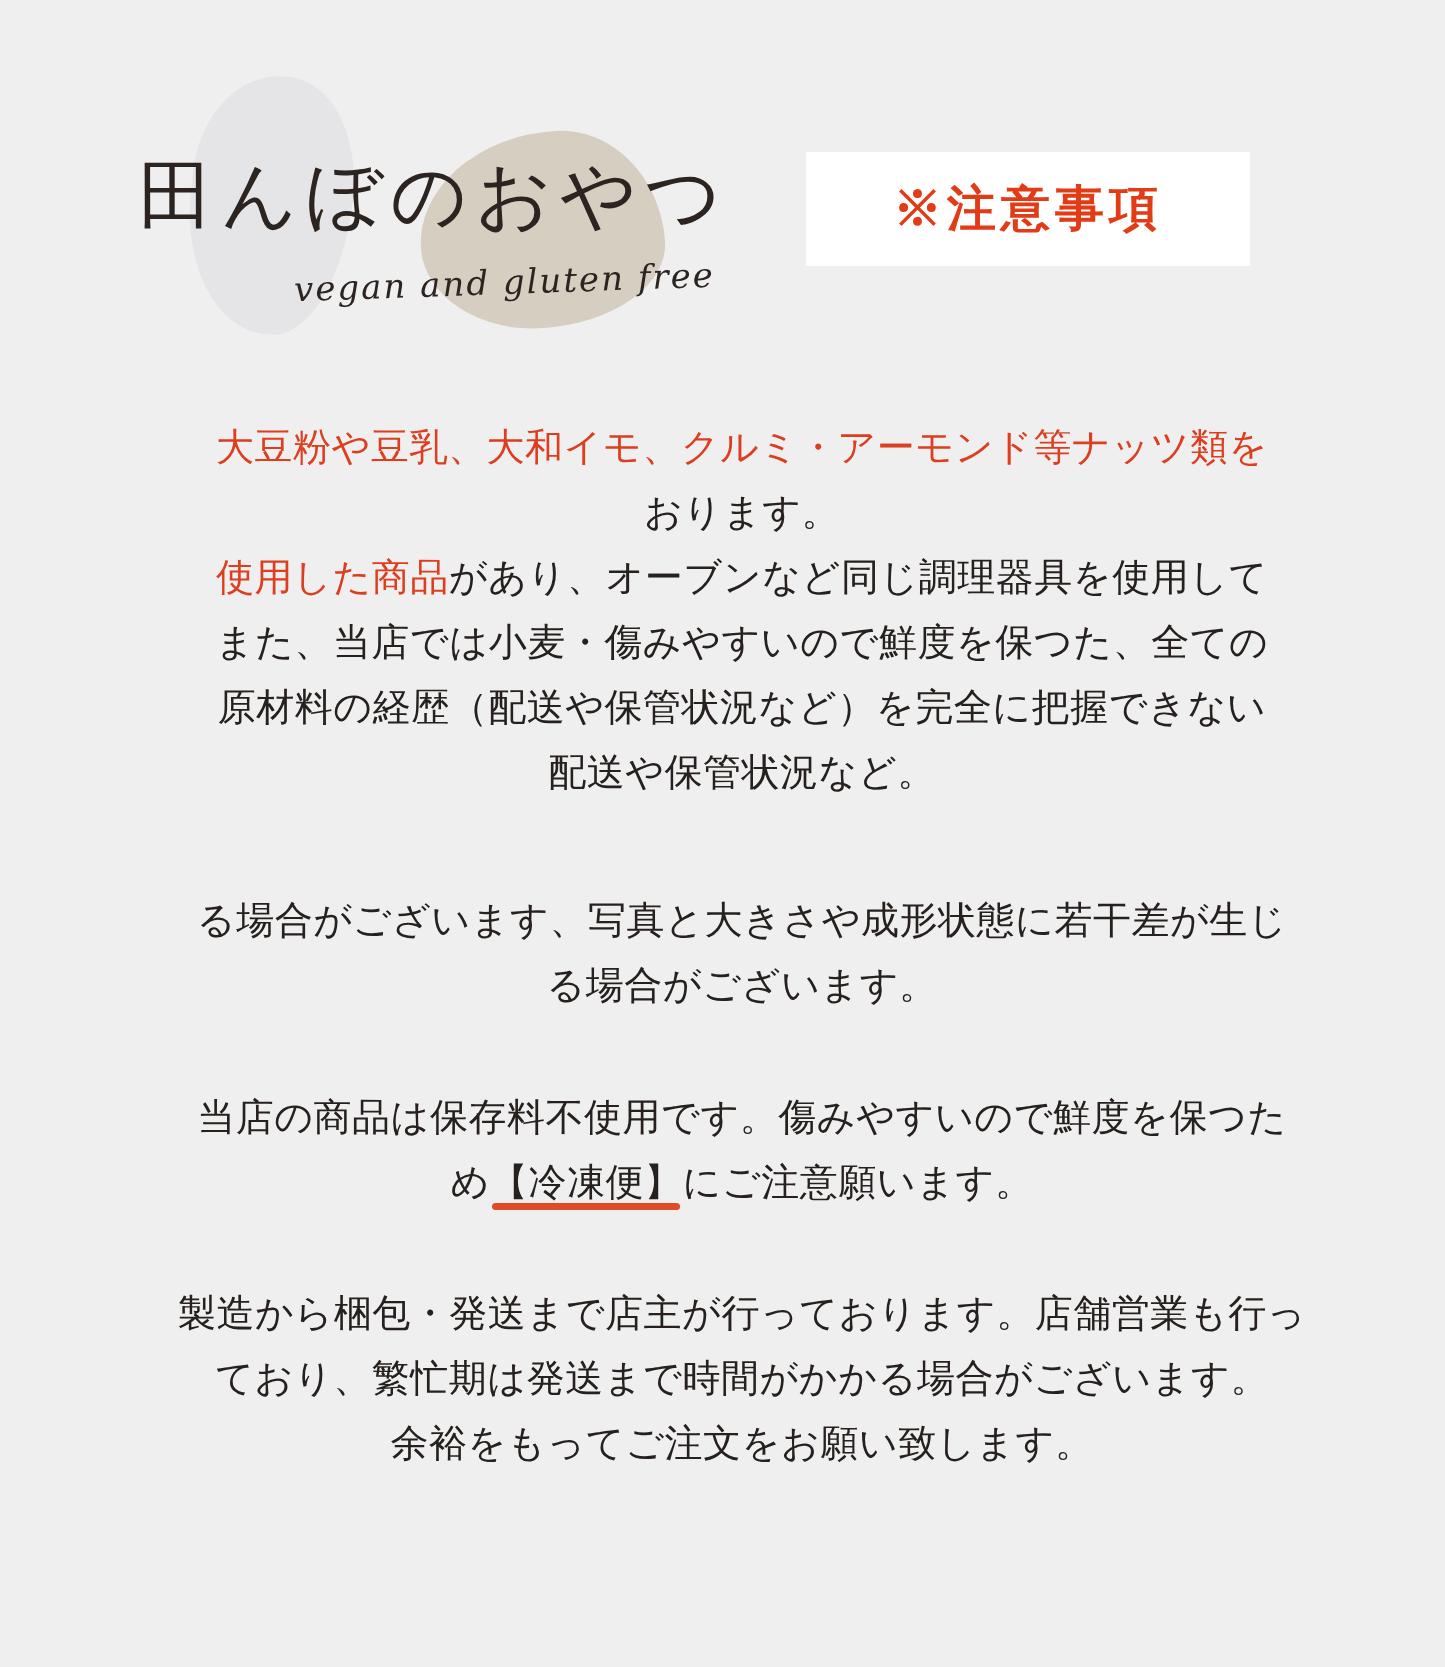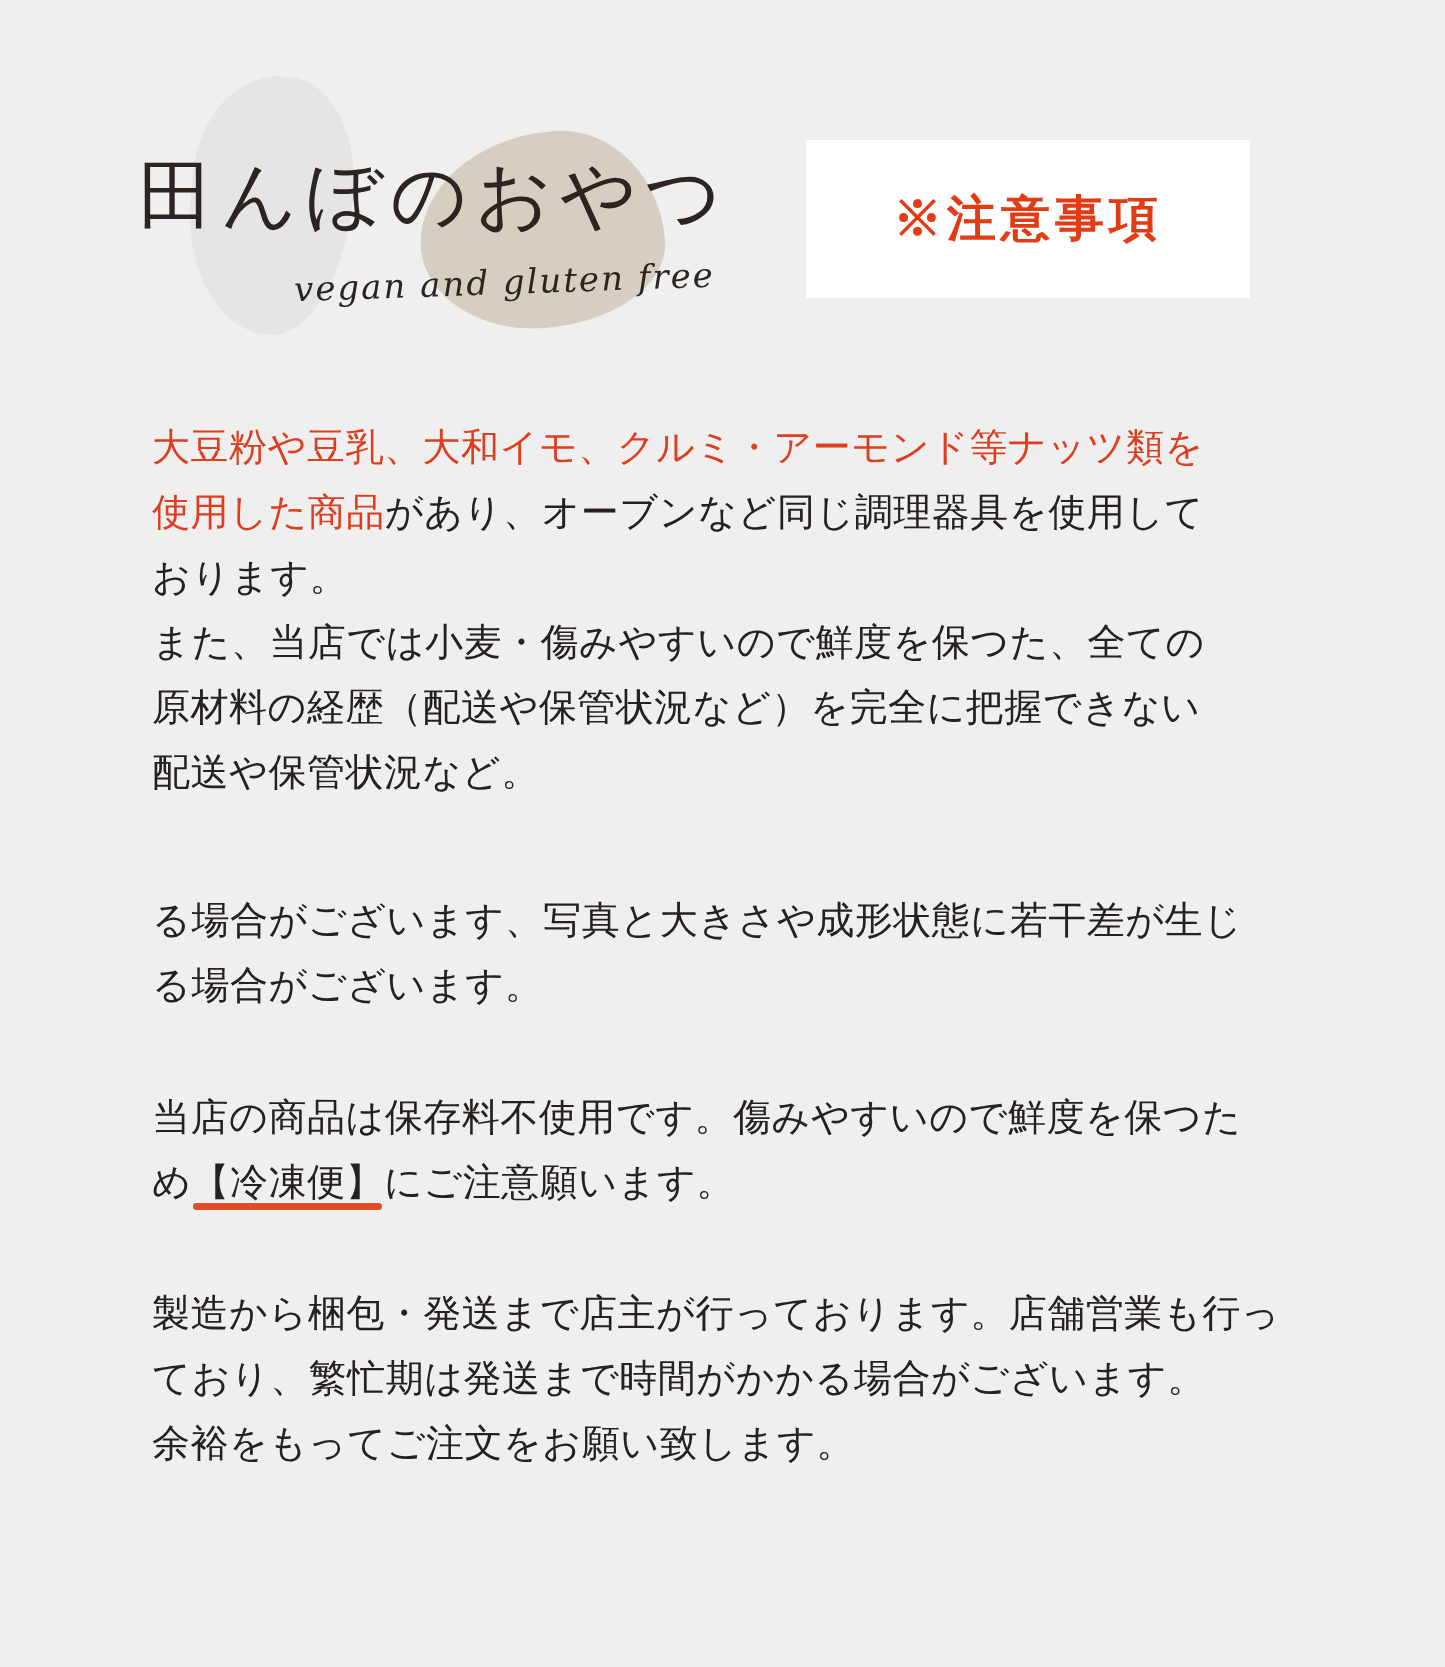--- a/index.html
+++ b/index.html
@@ -13,20 +13,21 @@
     --logo-ink:#2b2420;
   }
   html,body{margin:0;padding:0;}
   body{background:#ffffff;font-family:"Liberation Sans",sans-serif;}
   .page{
     position:relative;
     width:1445px;height:1667px;
     background:var(--bg);
     overflow:hidden;
     margin:0 auto;
+    text-align:center;
   }
   
   .blob{position:absolute;z-index:0;}
   .blob-gray{
     left:190px;top:76px;width:162px;height:258px;
     background:var(--blob-gray);
     border-radius:52% 48% 44% 56% / 42% 46% 58% 54%;
     transform:rotate(6deg);
   }
   .blob-beige{
@@ -51,21 +52,21 @@
     font-style:italic;
     font-size:34px;line-height:1.2;
     letter-spacing:2px;
     color:var(--logo-ink);
     transform:rotate(-2deg);
     white-space:nowrap;
   }
   
   .notice-box{
     position:absolute;z-index:2;
-    left:806px;top:140px;width:444px;height:158px;
+    left:806px;top:152px;width:444px;height:114px;
     background:#ffffff;
     display:flex;align-items:center;justify-content:center;
   }
   .notice-title{
     color:var(--title-red);
     font-size:49px;
     font-weight:700;
     letter-spacing:5px;
     white-space:nowrap;
   }
@@ -107,22 +108,22 @@
     <div class="logo-script">vegan and gluten free</div>
   </header>
 
   <div class="notice-box">
     <span class="notice-title">※注意事項</span>
   </div>
 
   <main class="body-text" id="body-text">
       <div class="para para-1">
         <div class="line"><span class="seg-red">大豆粉や豆乳、大和イモ、クルミ・アーモンド等ナッツ類を</span></div>
+        <div class="line"><span>おります。</span></div>
         <div class="line"><span class="seg-red">使用した商品</span><span>があり、オーブンなど同じ調理器具を使用して</span></div>
-        <div class="line"><span>おります。</span></div>
         <div class="line"><span>また、当店では小麦・傷みやすいので鮮度を保つた、全ての</span></div>
         <div class="line"><span>原材料の経歴（配送や保管状況など）を完全に把握できない</span></div>
         <div class="line"><span>配送や保管状況など。</span></div>
       </div>
       <div class="para para-2">
         <div class="line"><span>る場合がございます、写真と大きさや成形状態に若干差が生じ</span></div>
         <div class="line"><span>る場合がございます。</span></div>
       </div>
       <div class="para para-3">
         <div class="line"><span>当店の商品は保存料不使用です。傷みやすいので鮮度を保つた</span></div>

